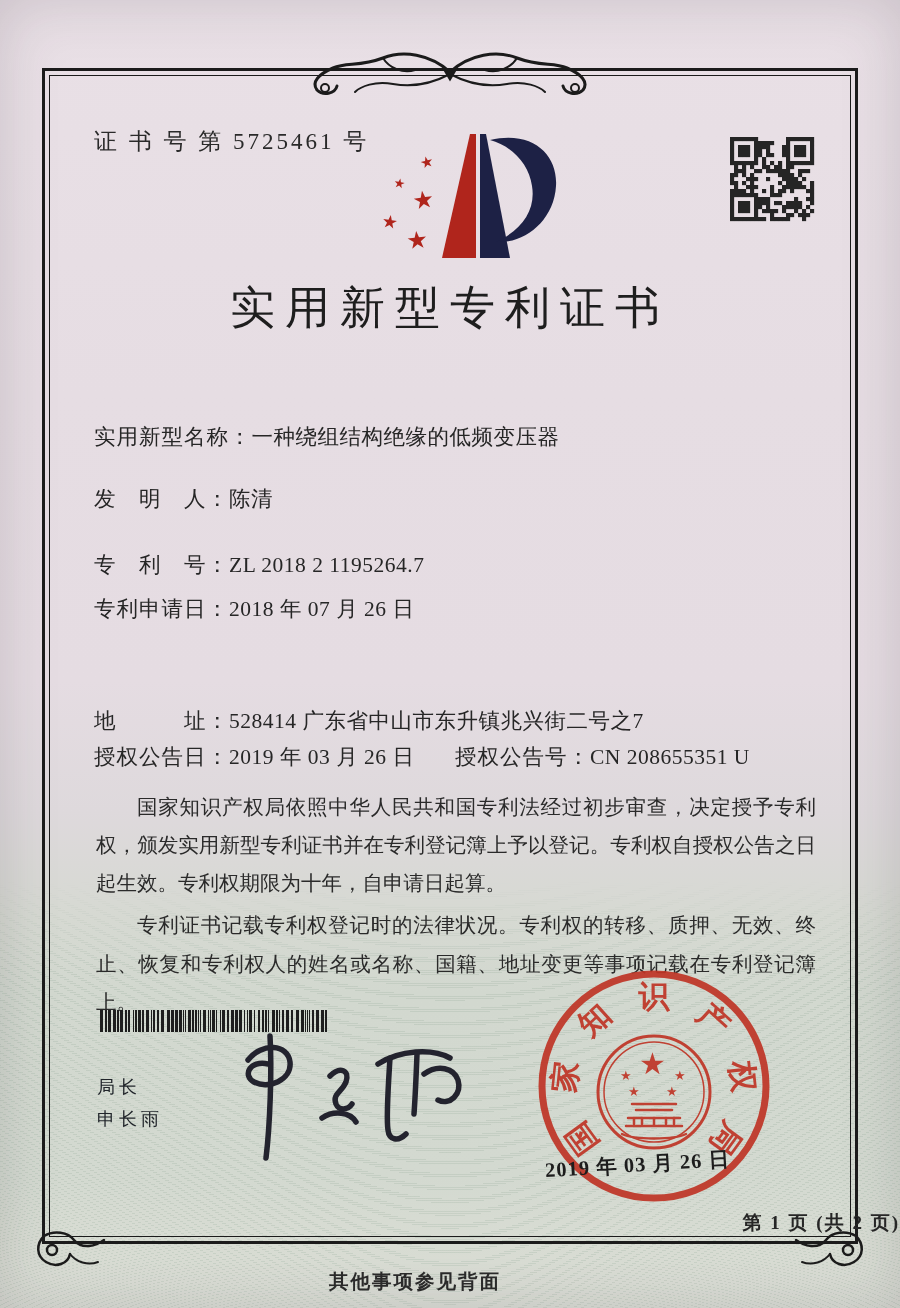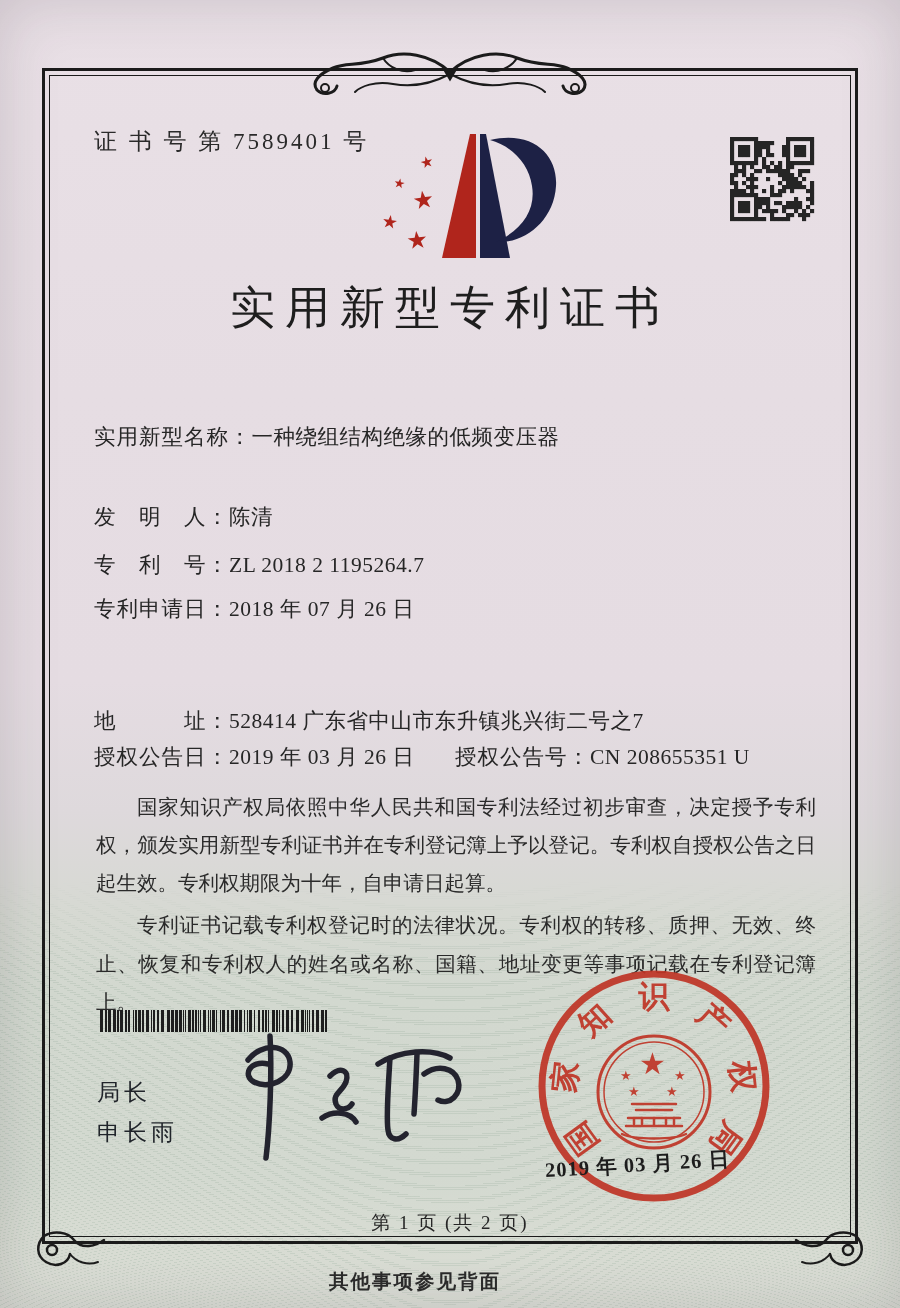--- a/index.html
+++ b/index.html
@@ -51,32 +51,32 @@
   .flabel2{position:absolute;left:361px;top:0;}
   .paras{
     position:absolute;left:92px;top:784px;width:728px;
     font-size:20.5px;line-height:1.86;text-align:justify;color:#2a2a2a;
   }
   .paras p{margin:4px;text-indent:2em;}
   .barcode{position:absolute;left:100px;top:1010px;width:232px;height:22px;}
   .officer{
     position:absolute;left:97px;top:1072px;
     font-family:"Liberation Sans","DejaVu Sans",sans-serif;
-    font-size:23px;color:#20242a;letter-spacing:4px;line-height:1.75;
+    font-size:18px;color:#20242a;letter-spacing:4px;line-height:1.75;
   }
   .signature{position:absolute;left:210px;top:1030px;}
   .seal{position:absolute;left:528px;top:962px;opacity:.92;}
   .seal-date{
     position:absolute;left:545px;top:1150px;width:200px;
     font-size:20.5px;font-weight:bold;color:#1d1d1d;letter-spacing:1px;
     transform:rotate(-3.5deg);white-space:nowrap;
   }
   .page-footer{
-    position:absolute;left:0;top:1210px;width:900px;text-align:center;
-    font-size:19px;letter-spacing:2px;color:#262626;
+    position:absolute;left:0;top:1210px;width:900px;text-align:right;
+    font-size:19px;letter-spacing:2px;color:#262626;font-weight:bold;
   }
   .back-note{
     position:absolute;left:0;top:1268px;width:830px;text-align:center;
     font-size:19.5px;font-weight:bold;letter-spacing:2px;color:#2a2a2a;
   }
 </style>
 </head>
 <body>
 
 <div class="page">
@@ -111,21 +111,21 @@
   </svg>
   <svg class="corner-orn" style="left:780px;top:1222px;" width="90" height="50" viewBox="0 0 90 50">
     <g fill="none" stroke="#1b1b1b" stroke-width="2.5" stroke-linecap="round" transform="translate(90,0) scale(-1,1)">
       <path d="M14,14 C6,22 6,34 16,40 C26,46 38,42 40,32"></path>
       <path d="M14,14 C24,8 38,10 44,18 C52,28 66,24 74,18"></path>
       <circle cx="22" cy="28" r="5"></circle>
       <path d="M40,32 C46,40 58,44 68,40" stroke-width="2"></path>
     </g>
   </svg>
 
-  <div class="cert-no">证 书 号 第 7589401 号</div>
+  <div class="cert-no">证 书 号 第 5725461 号</div>
 
   <svg class="logo" width="190" height="140" viewBox="0 0 190 140">
 
     <polygon points="92,8 98,8 98,132 64,132" fill="#b0251c"></polygon>
 
     <polygon points="102,8 108,8 132,132 102,132" fill="#1d2145"></polygon>
 
     <path d="M112,14 C156,4 180,30 178,60 C176,95 146,118 118,116 C144,104 158,84 154,60 C151,38 134,20 112,14 Z" fill="#1d2145"></path>
 
     <g fill="#b0251c" font-family="'DejaVu Sans',sans-serif">
@@ -382,21 +382,21 @@
       <rect x="60.8695652173913" y="91.30434782608695" width="4.497826086956522" height="4.497826086956522" fill="#252525"></rect>
       <rect x="65.21739130434783" y="91.30434782608695" width="4.497826086956522" height="4.497826086956522" fill="#252525"></rect>
       <rect x="82.6086956521739" y="91.30434782608695" width="4.497826086956522" height="4.497826086956522" fill="#252525"></rect>
     </svg>
 
   <div class="doc-title">实用新型专利证书</div>
 
   <div class="field-row" style="top:394px;">
     <span class="flabel">实用新型名称：</span><span class="fvalue">一种绕组结构绝缘的低频变压器</span>
   </div>
-  <div class="field-row" style="top:474px;">
+  <div class="field-row" style="top:456px;">
     <span class="flabel">发　明　人：</span><span class="fvalue">陈清</span>
   </div>
   <div class="field-row" style="top:522px;">
     <span class="flabel">专　利　号：</span><span class="fvalue">ZL 2018 2 1195264.7</span>
   </div>
   <div class="field-row" style="top:566px;">
     <span class="flabel">专利申请日：</span><span class="fvalue">2018 年 07 月 26 日</span>
   </div>
   <div class="field-row" style="top:678px;">
     <span class="flabel">地　　　址：</span><span class="fvalue">528414 广东省中山市东升镇兆兴街二号之7</span>

